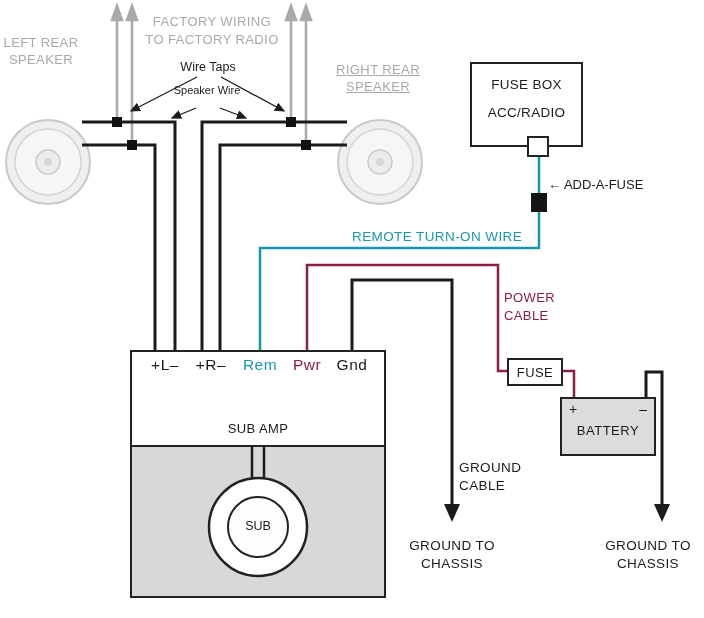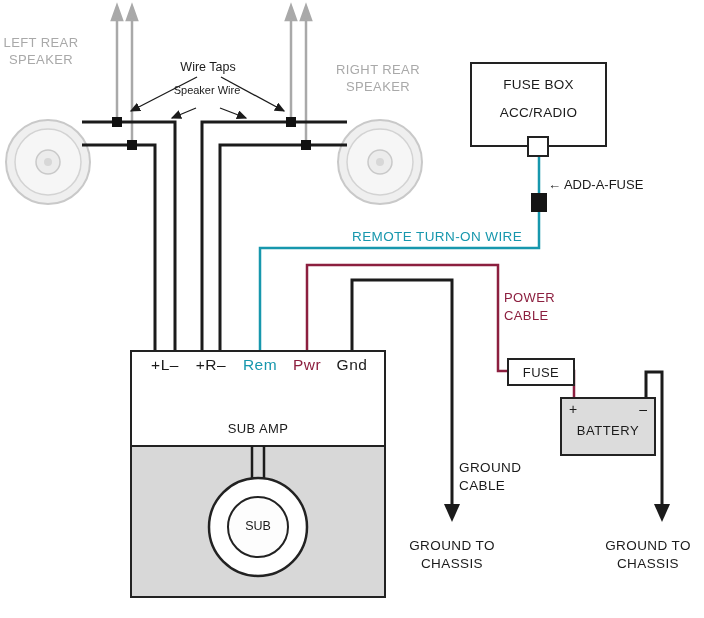--- a/index.html
+++ b/index.html
@@ -94,46 +94,48 @@
     <polygon points="654,504 670,504 662,522" fill="var(--black)"></polygon>
 
     <g>
       <line x1="252" y1="446" x2="252" y2="479" stroke="var(--black)" stroke-width="2.5"></line>
       <line x1="264" y1="446" x2="264" y2="479" stroke="var(--black)" stroke-width="2.5"></line>
       <circle cx="258" cy="527" r="49" fill="#ffffff" stroke="#222" stroke-width="2.5"></circle>
       <circle cx="258" cy="527" r="30" fill="#fdfdfd" stroke="#222" stroke-width="2"></circle>
     </g>
   </svg>
 
-  <div class="box" style="left:470px;top:62px;width:137px;height:85px;">
+  <div class="box" style="left:470px;top:62px;width:113px;height:85px;">
     <div class="boxline" style="margin-top:13px;">FUSE BOX</div>
     <div class="boxline" style="margin-top:13px;">ACC/RADIO</div>
   </div>
 
   <div class="box" style="left:527px;top:136px;width:22px;height:21px;"></div>
 
-  <div class="box" style="left:507px;top:358px;width:68px;height:28px;display:flex;align-items:center;justify-content:center;font-size:13px;letter-spacing:0.4px;">
+  <div class="box" style="left:507px;top:358px;width:56px;height:28px;display:flex;align-items:center;justify-content:center;font-size:13px;letter-spacing:0.4px;">
     <span>FUSE</span>
   </div>
 
   <div class="box" style="left:560px;top:397px;width:96px;height:59px;background:var(--batgray);">
     <span style="position:absolute;left:7px;top:2px;font-size:14px;">+</span>
     <span style="position:absolute;right:7px;top:2px;font-size:14px;">–</span>
     <div style="position:absolute;left:0;right:0;top:24px;text-align:center;font-size:13px;letter-spacing:0.5px;">BATTERY</div>
   </div>
 
   <div class="lbl ctr gray ls" style="left:212px;top:13px;font-size:13px;line-height:18px;">
+    <div>FACTORY WIRING</div>
+    <div>TO FACTORY RADIO</div>
   </div>
 
   <div class="lbl ctr gray ls" style="left:41px;top:34px;font-size:13px;line-height:17px;">
     <div>LEFT REAR</div>
     <div>SPEAKER</div>
   </div>
 
-  <div class="lbl ctr gray ls" style="left:378px;top:61px;font-size:13px;line-height:17px;">
+  <div class="lbl ctr gray ls" style="left:378px;top:61px;font-size:13px;line-height:17px;text-decoration:underline;">
     <div>RIGHT REAR</div>
     <div>SPEAKER</div>
   </div>
 
   <div class="lbl ctr" style="left:208px;top:60px;font-size:12.5px;">Wire Taps</div>
 
   <div class="lbl ctr" style="left:207px;top:84px;font-size:11px;">Speaker Wire</div>
 
   <div class="lbl" style="left:548px;top:177px;font-size:13px;">
     <span>←</span>

